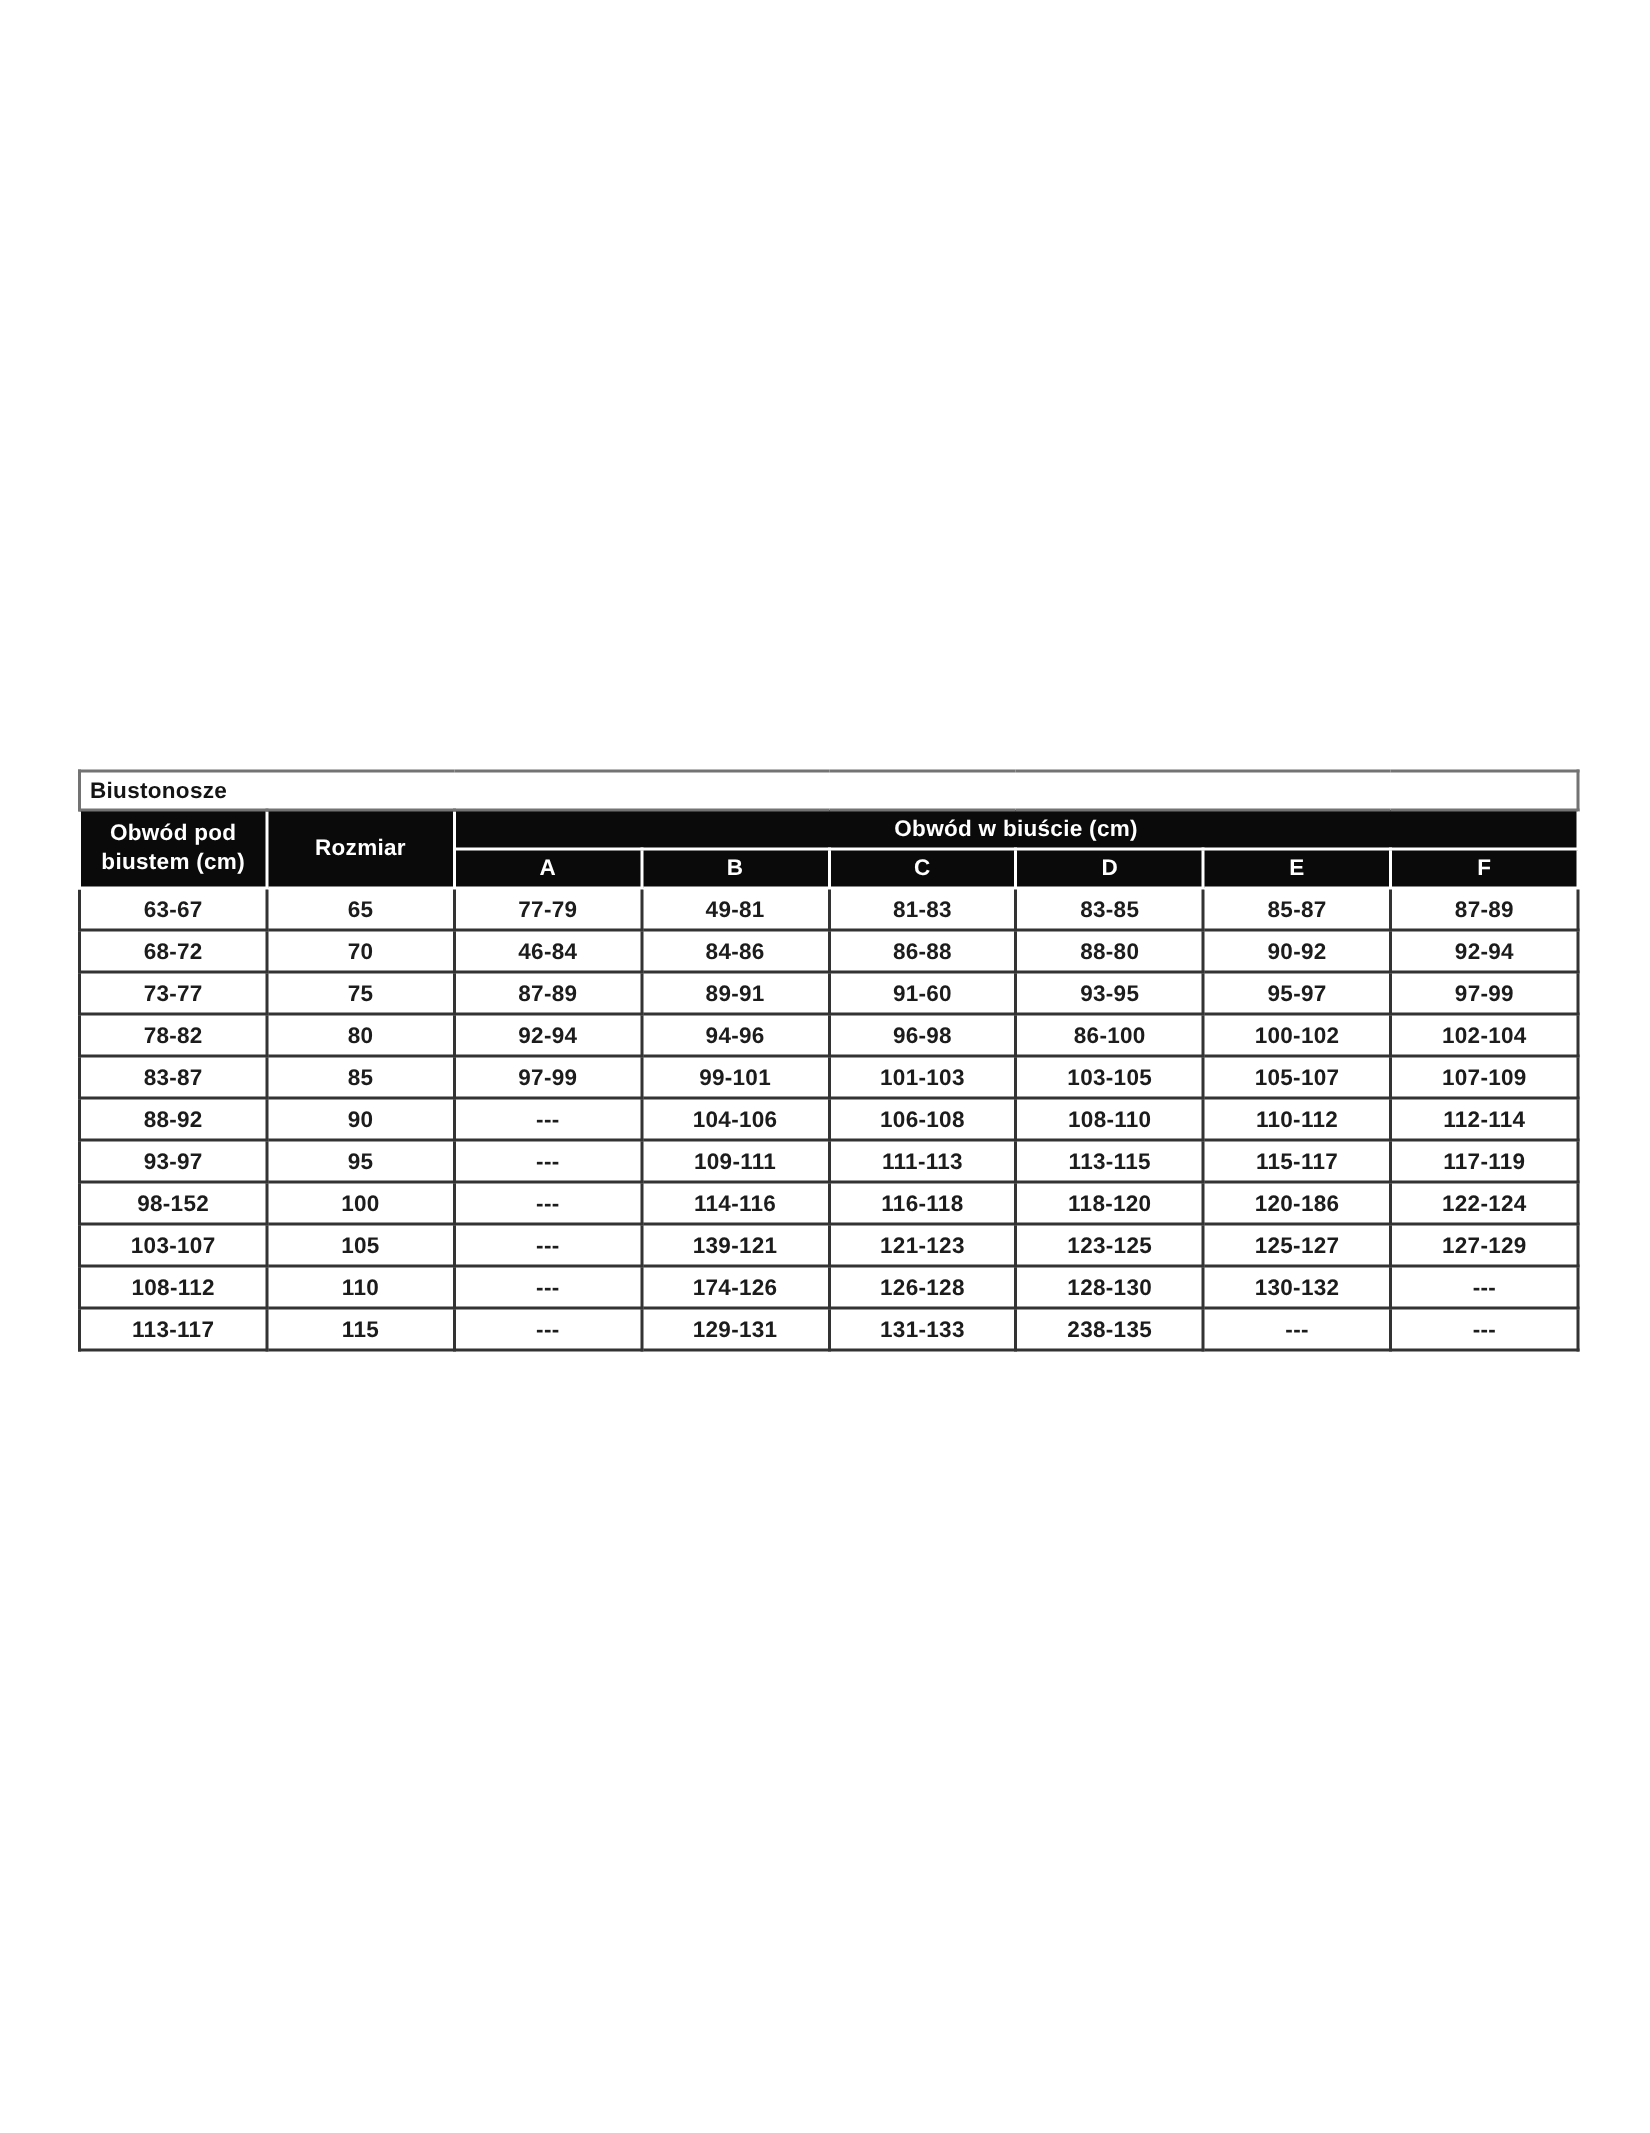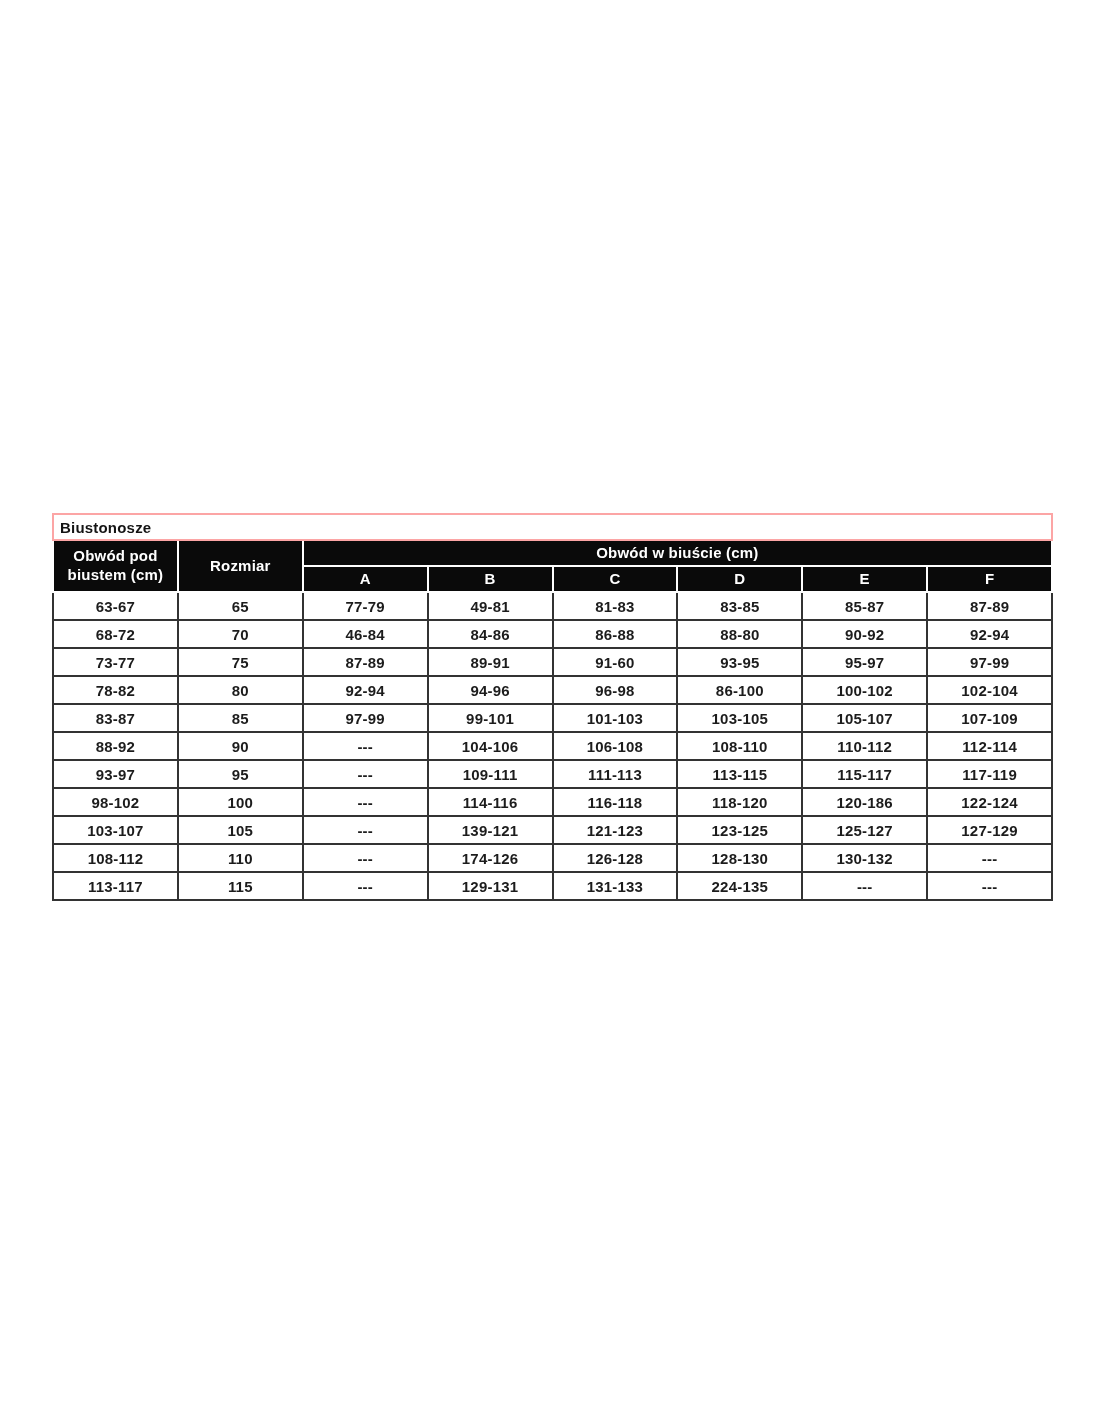--- a/index.html
+++ b/index.html
@@ -18,21 +18,21 @@
   table.size-chart {
     border-collapse: collapse;
     table-layout: fixed;
     width: 100%;
     letter-spacing: 0.2px;
   }
   table.size-chart col { width: 12.5%; }
 
   
   td.chart-title {
-    border: 2px solid #fca5a5;
+    border: 2px solid #737373;
     background: #ffffff;
     color: #141414;
     font-weight: 700;
     font-size: 15px;
     text-align: left;
     padding: 3px 6px;
     height: 26px;
   }
 
   
@@ -159,21 +159,21 @@
           <td class="cell">93-97</td>
           <td class="cell">95</td>
           <td class="cell">---</td>
           <td class="cell">109-111</td>
           <td class="cell">111-113</td>
           <td class="cell">113-115</td>
           <td class="cell">115-117</td>
           <td class="cell">117-119</td>
         </tr>
         <tr>
-          <td class="cell">98-102</td>
+          <td class="cell">98-152</td>
           <td class="cell">100</td>
           <td class="cell">---</td>
           <td class="cell">114-116</td>
           <td class="cell">116-118</td>
           <td class="cell">118-120</td>
           <td class="cell">120-186</td>
           <td class="cell">122-124</td>
         </tr>
         <tr>
           <td class="cell">103-107</td>
@@ -194,19 +194,19 @@
           <td class="cell">128-130</td>
           <td class="cell">130-132</td>
           <td class="cell">---</td>
         </tr>
         <tr>
           <td class="cell">113-117</td>
           <td class="cell">115</td>
           <td class="cell">---</td>
           <td class="cell">129-131</td>
           <td class="cell">131-133</td>
-          <td class="cell">224-135</td>
+          <td class="cell">238-135</td>
           <td class="cell">---</td>
           <td class="cell">---</td>
         </tr>
       </tbody>
   </table>
 </div>
 
 </body></html>

